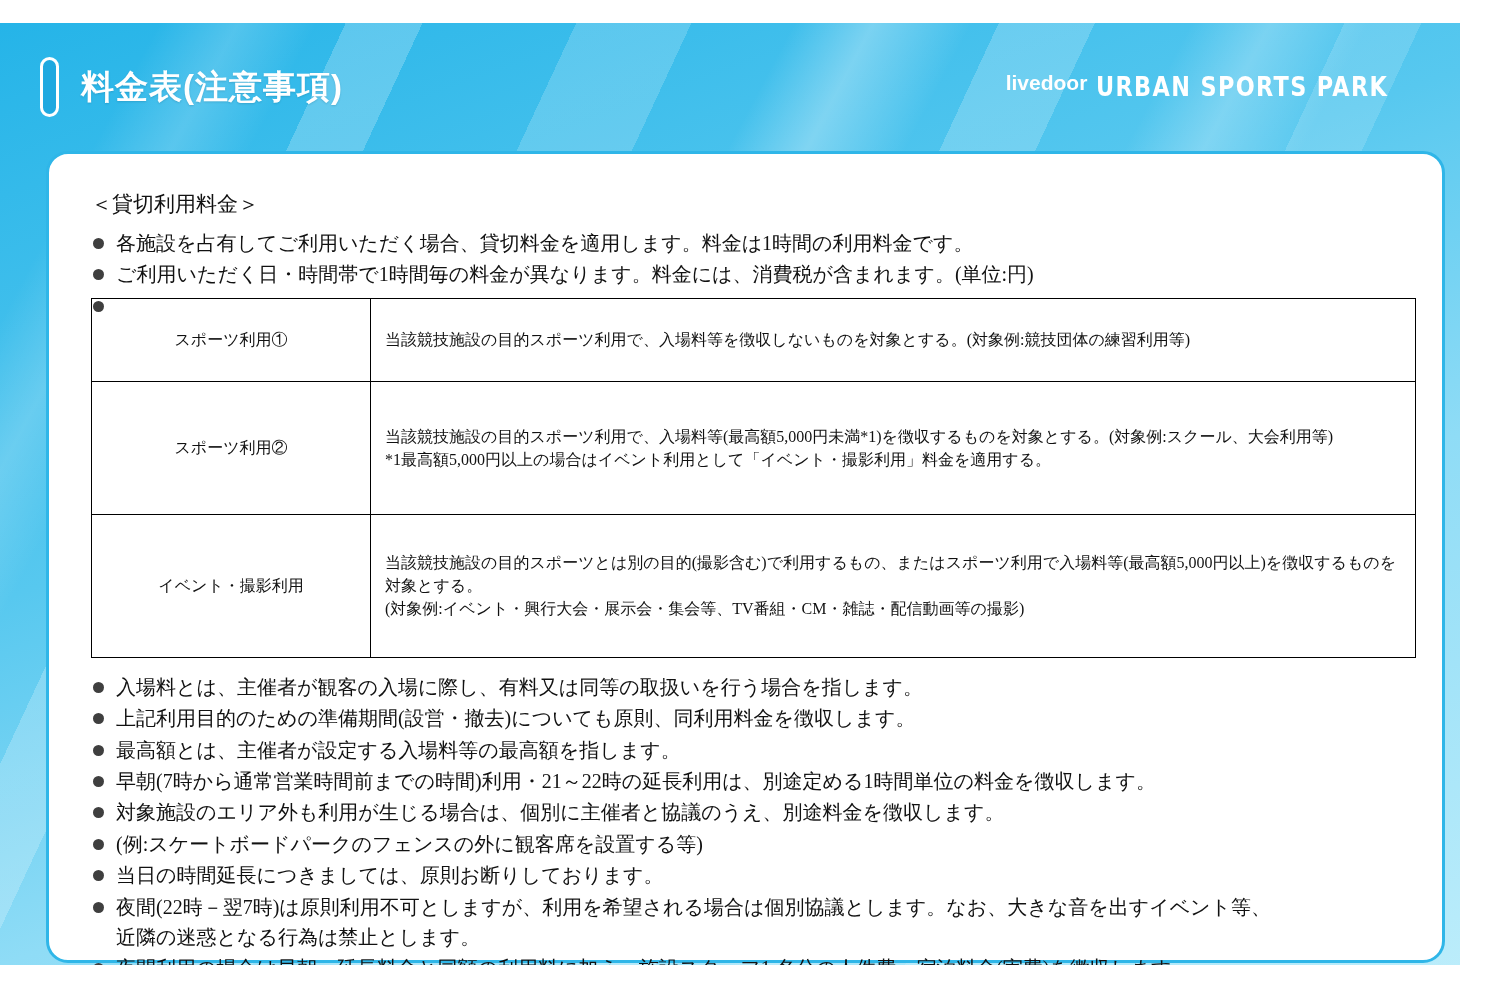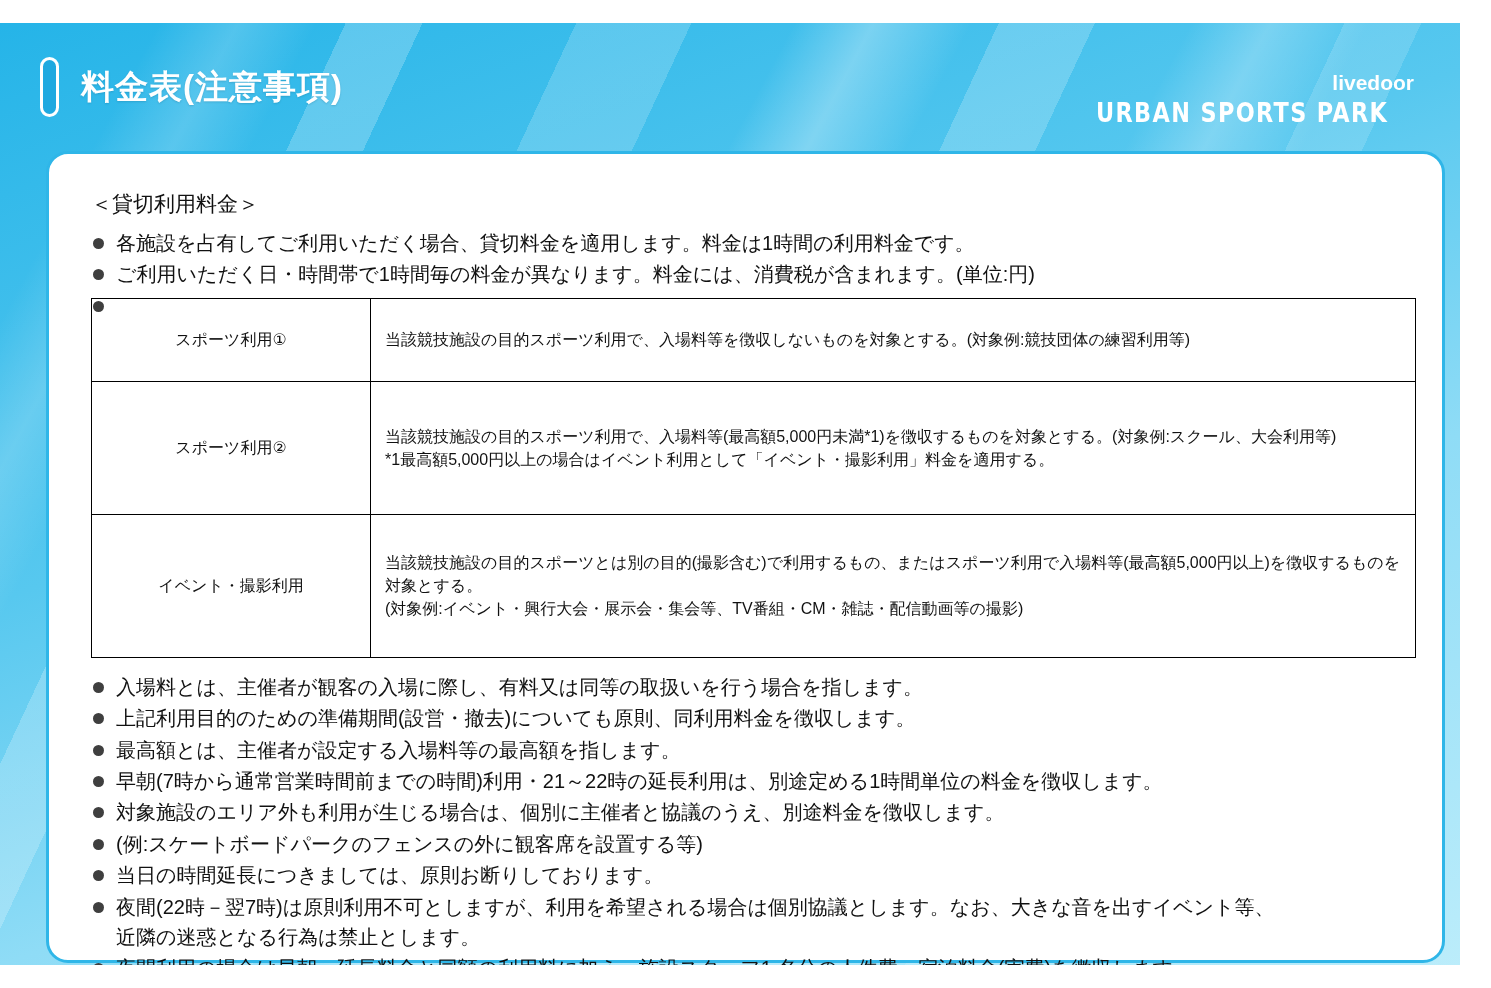--- a/index.html
+++ b/index.html
@@ -88,24 +88,23 @@
     font-weight: 700;
     color: #ffffff;
     letter-spacing: 1px;
     text-shadow: 0 1px 2px rgba(0,60,90,0.18);
   }
   .brand{
     position:absolute;
     right: 6px;
     top: 14px;
     display:flex;
-    align-items:flex-end;
-    gap:2px;
+    align-items:flex-start;
+    gap:9px;
     color:#ffffff;
-    flex-direction:column;
   }
   .brand-livedoor{
     font-size: 21px;
     font-weight: 700;
     letter-spacing: 0px;
   }
   .brand-usp{
     font-size: 27px;
     font-weight: 700;
     letter-spacing: 1.5px;
@@ -119,20 +118,21 @@
     position:absolute;
     left: 46px;
     top: 128px;
     width: 1399px;
     height: 812px;
     background:#ffffff;
     border: 3px solid #2fb6e8;
     border-radius: 22px;
     box-sizing: border-box;
     padding: 30px 40px 24px 40px;
+    font-family: Liberation Serif, serif;
   }
 
   .section-heading{
     font-size: 21px;
     color:#111;
     margin: 6px 0 10px 2px;
     font-weight: 500;
   }
 
   ul.bullets{

